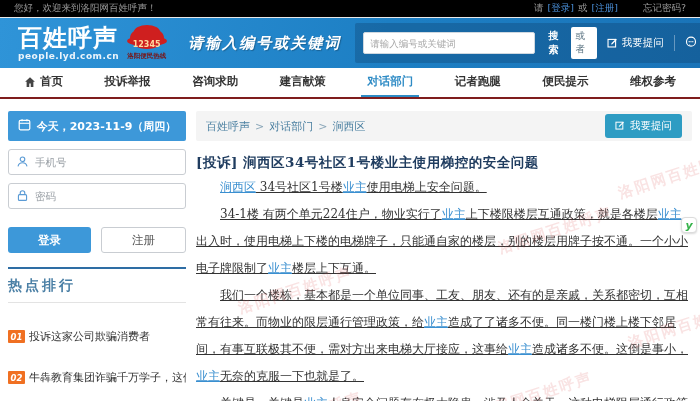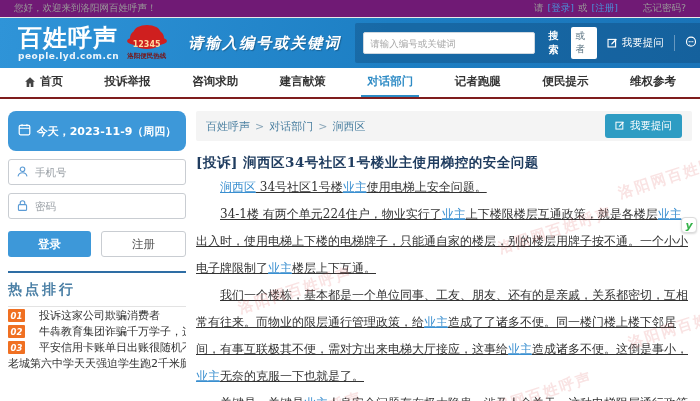--- a/index.html
+++ b/index.html
@@ -1,20 +1,20 @@
 <!DOCTYPE html>
 <html><head>
 <meta charset="utf-8">
 <style>
   * { margin:0; padding:0; box-sizing:border-box; }
   html,body { width:700px; height:401px; overflow:hidden; background:#fff;
     font-family:"DejaVu Sans", sans-serif; }
 
   
-  .utilbar { height:18px; background:#701a75; border-bottom:1px solid #e9e9e9;
+  .utilbar { height:18px; background:#000000; border-bottom:1px solid #e9e9e9;
     display:flex; align-items:center; justify-content:space-between; padding:0 14px;
     font-size:9.5px; color:#999; }
   .utilbar .links { display:flex; gap:4px; align-items:center; }
   .utilbar .lnk { color:#4a90d9; cursor:pointer; }
   .utilbar .muted { color:#999; }
 
   
   .header { height:50px; background:linear-gradient(100deg,#2f94d8 0%,#1d7fc4 55%,#1a74b8 100%);
     display:flex; align-items:center; padding:0 12px; position:relative; }
   .logo-block { display:flex; flex-direction:column; line-height:1; margin-left:6px; }
@@ -48,36 +48,36 @@
     font-weight:bold; cursor:pointer; padding:0 6px; border-bottom:2px solid transparent; }
   .nav-item.active { color:#2e8bc5; border-bottom-color:#2e8bc5; }
   .nav-item svg { display:block; }
 
   
   .page { display:flex; gap:10px; padding:12px 8px 0 8px; align-items:flex-start; }
   .sidebar { width:178px; flex:none; }
   .content { flex:1; position:relative; min-height:290px; }
 
   
-  .datebar { height:40px; background:#3d98d9; color:#fff; font-size:11px; font-weight:bold;
-    display:flex; align-items:center; justify-content:center; gap:6px; border-radius:8px; }
+  .datebar { height:30px; background:#3d98d9; color:#fff; font-size:11px; font-weight:bold;
+    display:flex; align-items:center; justify-content:center; gap:6px; border-radius:2px; }
   .field { margin-top:8px; height:26px; border:1px solid #c9cdd2; border-radius:3px;
     display:flex; align-items:center; padding:0 7px; gap:6px; background:#fff; }
   .field input { border:none; outline:none; flex:1; font-size:10.5px; color:#333; min-width:0; }
   .field input::placeholder { color:#9aa0a6; }
-  .btnrow { display:flex; gap:10px; margin-top:12px; }
+  .btnrow { display:flex; gap:10px; margin-top:18px; }
   .btn-login { flex:1; height:26px; background:#3d98d9; color:#fff; border:none;
     border-radius:3px; font-size:11.5px; font-weight:bold; cursor:pointer; }
   .btn-register { flex:1; height:26px; background:#fff; color:#555; border:1px solid #c9cdd2;
     border-radius:3px; font-size:11.5px; cursor:pointer; }
   .hotbox { margin-top:14px; border-top:2px solid #2e6da4; padding-top:8px; }
   .hot-title { font-size:14px; font-weight:bold; color:#4a7fa5; letter-spacing:3px;
     font-family:"DejaVu Serif", serif; padding-bottom:7px; border-bottom:1px solid #e3e3e3; }
   .hot-list { list-style:none; }
-  .hot-item { display:flex; align-items:center; gap:14px; margin-top:1px; cursor:pointer; }
+  .hot-item { display:flex; align-items:center; gap:4px; margin-top:26px; cursor:pointer; }
   .hot-rank { width:17px; height:13px; flex:none; background:#f07022; color:#fff;
     font-size:8.5px; font-weight:bold; font-style:italic; display:flex; align-items:center;
     justify-content:center; border-radius:1px; }
   .hot-text { font-size:11px; color:#333; white-space:nowrap; overflow:hidden; }
 
   
   .breadcrumb-bar { height:30px; background:#f4f4f4; display:flex; align-items:center;
     justify-content:space-between; padding:0 10px; border-radius:2px; }
   .crumbs { font-size:11px; color:#4a7fa0; display:flex; gap:5px; align-items:center; }
   .crumb { cursor:pointer; }

